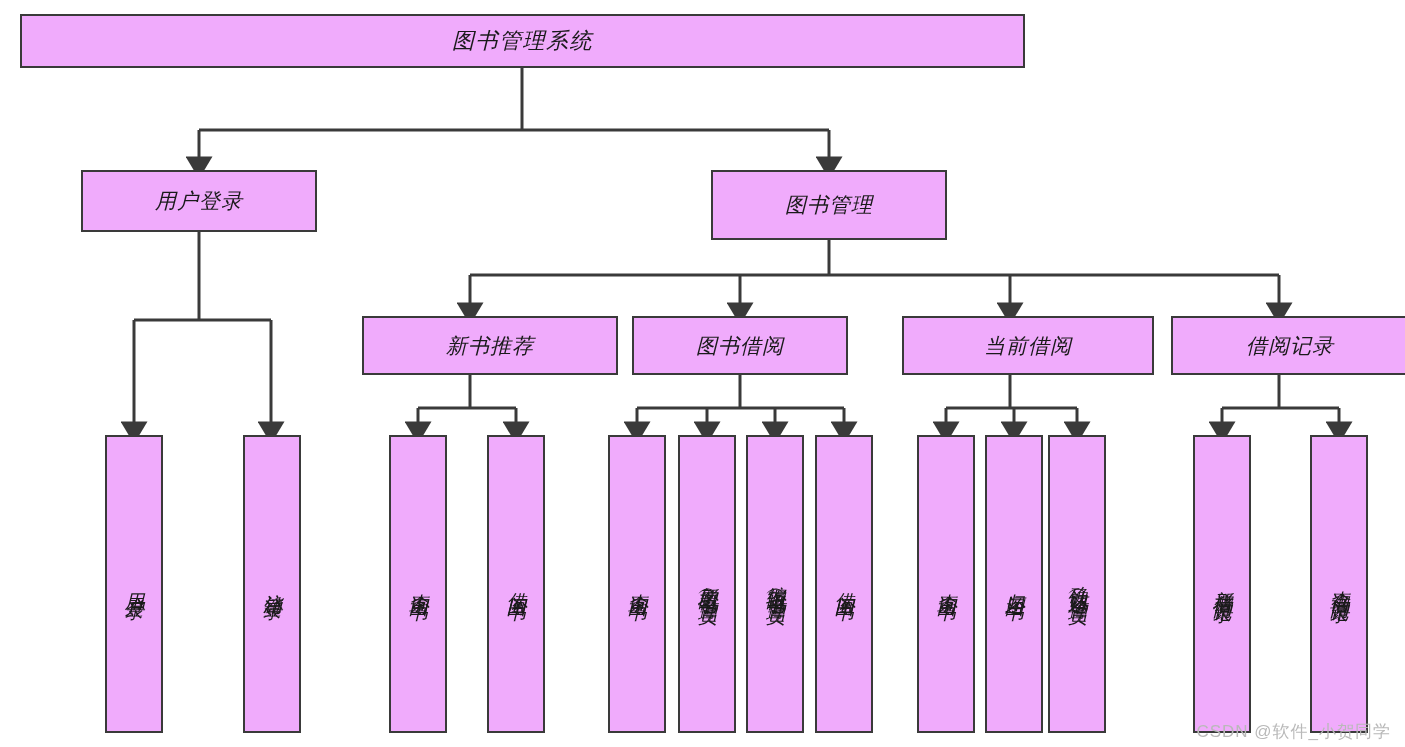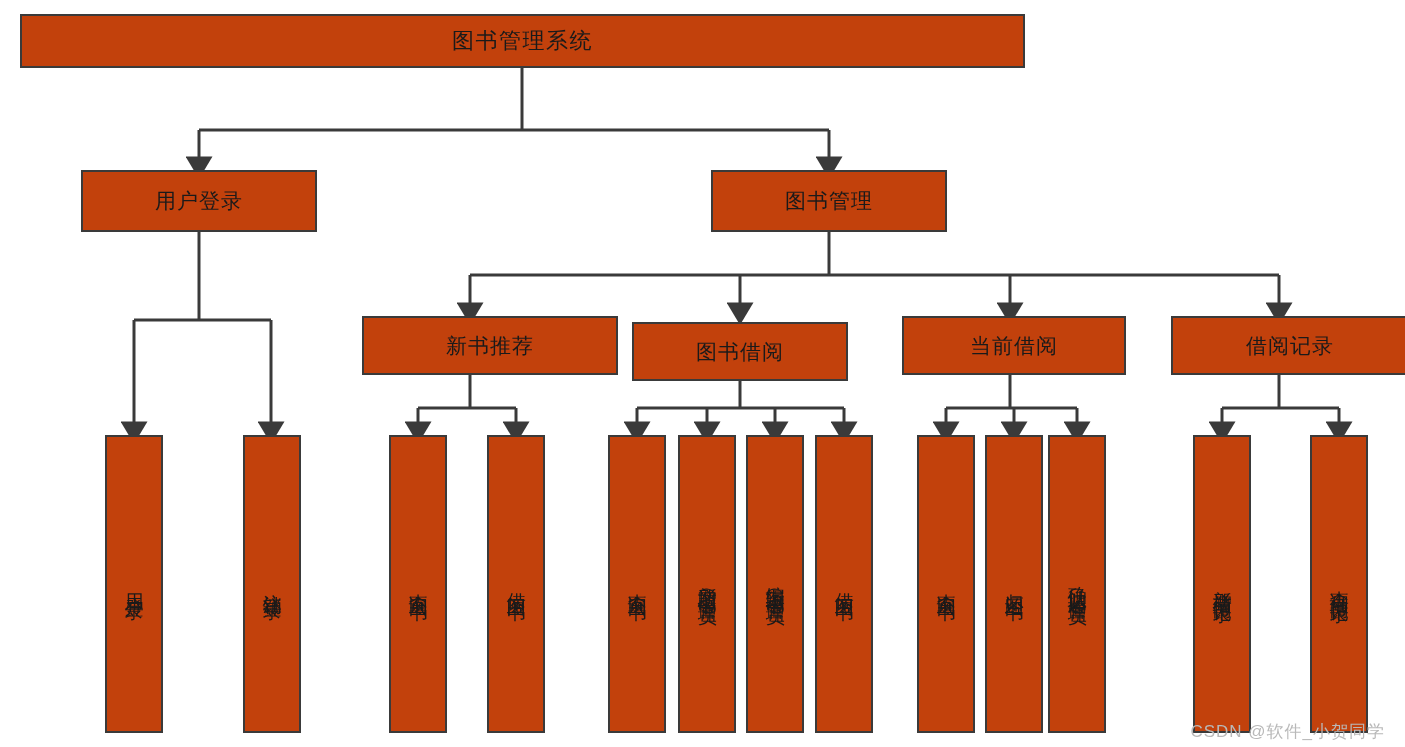--- a/index.html
+++ b/index.html
@@ -1,29 +1,29 @@
 <!DOCTYPE html>
 <html><head>
 <meta charset="utf-8">
 <style>
   html,body{margin:0;padding:0;background:#ffffff;}
   body{width:1405px;height:747px;overflow:hidden;
        font-family:"Liberation Sans","DejaVu Sans",sans-serif;}
   #canvas{position:relative;width:1405px;height:747px;background:#fff;}
   #wires{position:absolute;left:0;top:0;width:1405px;height:747px;}
-  .node{position:absolute;box-sizing:border-box;background:#c2410c;
+  .node{position:absolute;box-sizing:border-box;background:#f0abfc;
         border:2.5px solid #3a3a3a;display:flex;align-items:center;
-        justify-content:center;color:#1a1a1a;}
+        justify-content:center;color:#1a1a1a;font-style:italic;}
   .node.h{font-size:21px;letter-spacing:1px;}
   .node.root{font-size:22px;letter-spacing:1.5px;}
   .node.v{writing-mode:vertical-rl;text-orientation:upright;
           font-size:19px;line-height:1.18;letter-spacing:3px;
           padding:8px 0;align-items:center;justify-content:center;}
   .node.v span{display:block;}
-  .wm{position:absolute;right:20px;bottom:4px;font-size:17px;
+  .wm{position:absolute;right:14px;bottom:4px;font-size:17px;
       color:#b9b9b9;letter-spacing:1px;white-space:nowrap;}
 </style>
 </head>
 <body>
 
 <div id="canvas">
 
   <svg id="wires" viewBox="0 0 1405 747" xmlns="http://www.w3.org/2000/svg">
     <defs>
       <marker id="ar" markerWidth="9" markerHeight="9" refX="1.2" refY="4.5" orient="auto" markerUnits="strokeWidth">
@@ -74,31 +74,31 @@
     </g>
   </svg>
 
   <div class="node root h" style="left:20px;top:14px;width:1005px;height:54px;">
     <span>图书管理系统</span>
   </div>
 
   <div class="node h" style="left:81px;top:170px;width:236px;height:62px;">
     <span>用户登录</span>
   </div>
-  <div class="node h" style="left:711px;top:170px;width:236px;height:62px;">
+  <div class="node h" style="left:711px;top:170px;width:236px;height:70px;">
     <span>图书管理</span>
   </div>
 
   <div class="node h" style="left:362px;top:316px;width:256px;height:59px;">
     <span>新书推荐</span>
   </div>
-  <div class="node h" style="left:632px;top:316px;width:216px;height:59px;margin-top:6px;">
+  <div class="node h" style="left:632px;top:316px;width:216px;height:59px;">
     <span>图书借阅</span>
   </div>
-  <div class="node h" style="left:902px;top:316px;width:224px;height:59px;">
+  <div class="node h" style="left:902px;top:316px;width:252px;height:59px;">
     <span>当前借阅</span>
   </div>
   <div class="node h" style="left:1171px;top:316px;width:238px;height:59px;">
     <span>借阅记录</span>
   </div>
 
   <div class="node v" style="left:105px;top:435px;width:58px;height:298px;">
     <span>用户登录</span>
   </div>
   <div class="node v" style="left:243px;top:435px;width:58px;height:298px;">

